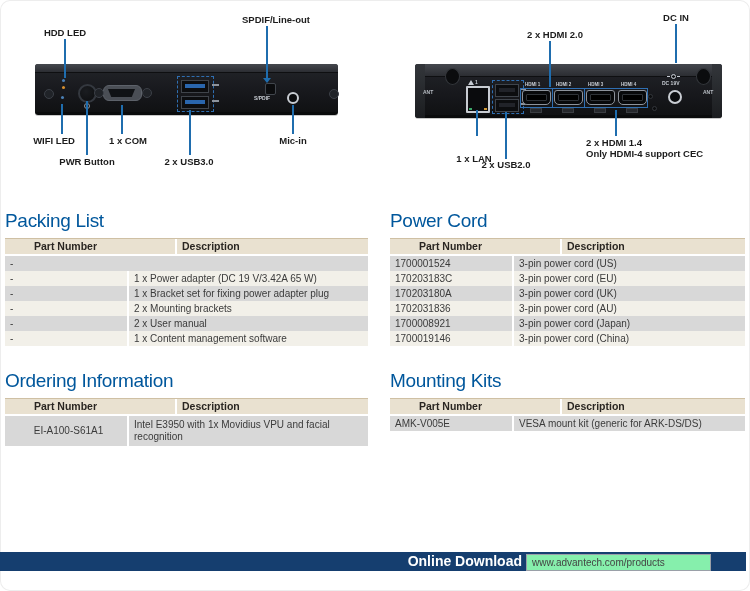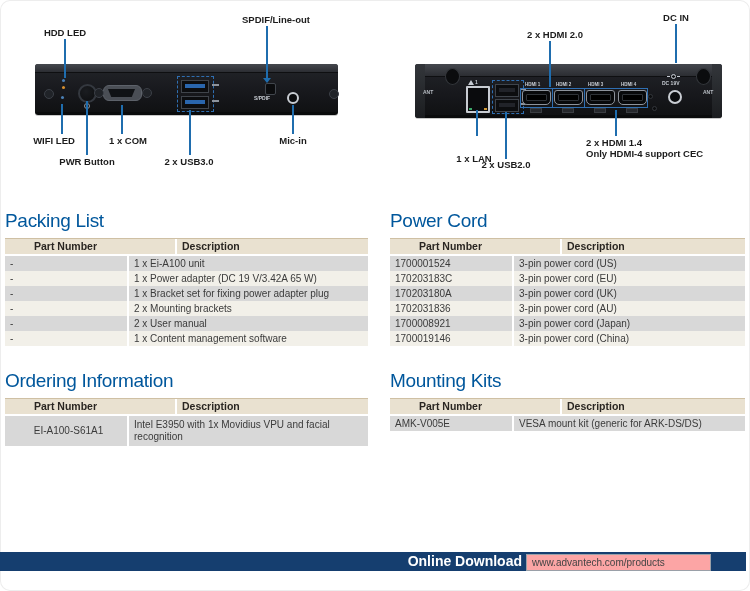--- a/index.html
+++ b/index.html
@@ -59,21 +59,21 @@
   .tr.g{background:#d8d8d8;}
   .tr.w{background:#f2f0e9;}
   .cell{padding-left:5px;line-height:15px;height:15px;box-sizing:border-box;}
   .c1{width:122px;flex:none;}
   .c2{flex:1;border-left:2px solid #fff;}
   .tr.tall .cell{height:30px;line-height:12px;padding-top:3px;white-space:normal;}
 
   
   .footer-bar{position:absolute;left:0;top:552px;width:746px;height:19px;background:#153e6f;}
   .footer-dl{position:absolute;left:380px;top:552px;width:142px;height:19px;line-height:19px;text-align:right;color:#fff;font-size:14px;font-weight:bold;}
-  .footer-url{position:absolute;left:526px;top:554px;width:178px;height:15px;line-height:15px;background:#fca5a5;border:1px solid #9aa0a8;font-size:10px;color:#444;padding-left:5px;}
+  .footer-url{position:absolute;left:526px;top:554px;width:178px;height:15px;line-height:15px;background:#86efac;border:1px solid #9aa0a8;font-size:10px;color:#444;padding-left:5px;}
 </style>
 </head>
 <body>
 
 <div class="page">
 
   <div class="device" style="left:35px;top:64px;width:303px;height:48px;">
     <div class="topband" style="height:8px;"></div>
     <div class="screw" style="left:9px;top:25px;"></div>
     <div class="screw" style="left:294px;top:25px;"></div>
@@ -192,21 +192,20 @@
   <div class="section" style="left:5px;top:209px;width:363px;">
     <h2>Packing List</h2>
     <div class="tbl">
       <div class="tr thead">
         <div class="cell c1">Part Number</div>
         <div class="cell c2">Description</div>
       </div>
       <div class="tbody">
         <div class="tr g">
             <div class="cell c1">-</div>
-            <div class="cell c2">1 x Ei-A100 unit</div>
           </div>
         <div class="tr w">
             <div class="cell c1">-</div>
             <div class="cell c2">1 x Power adapter (DC 19 V/3.42A 65 W)</div>
           </div>
         <div class="tr g">
             <div class="cell c1">-</div>
             <div class="cell c2">1 x Bracket set for fixing power adapter plug</div>
           </div>
         <div class="tr w">

